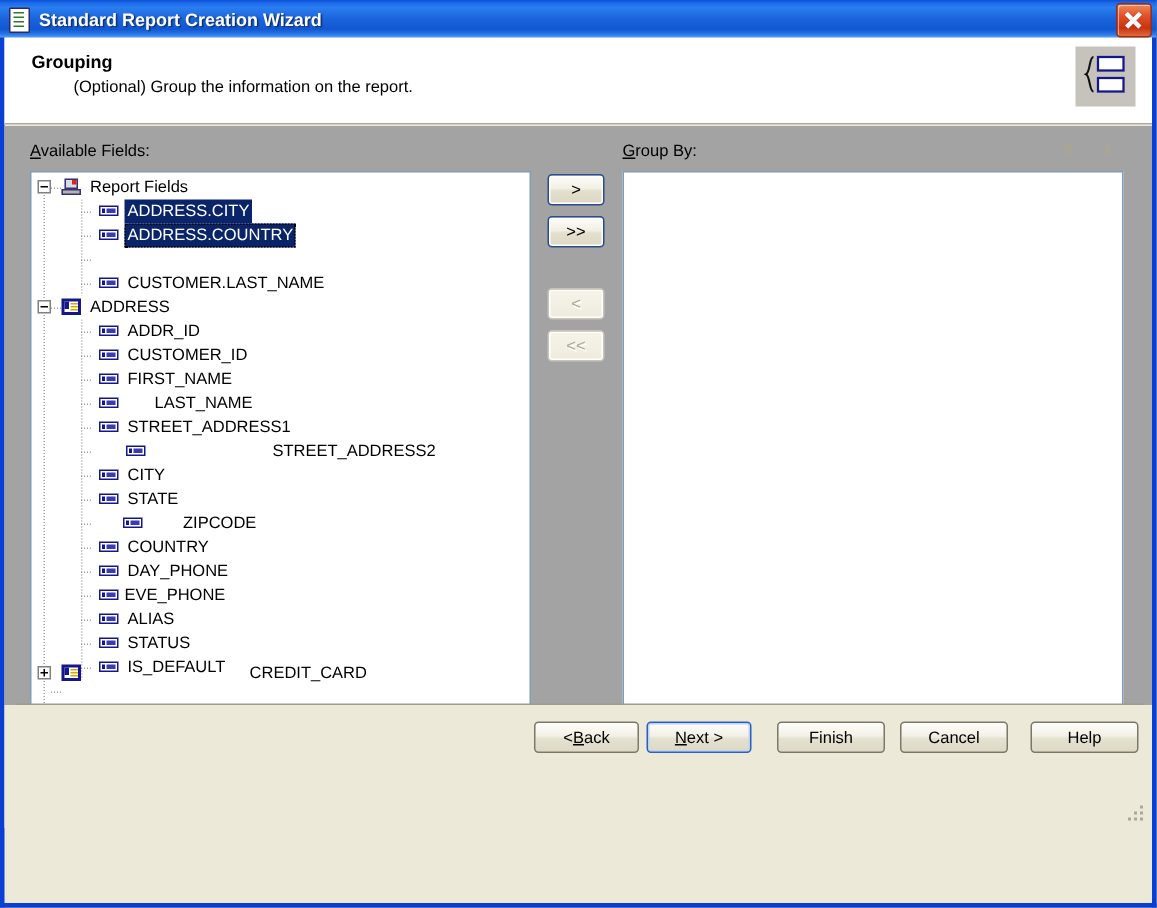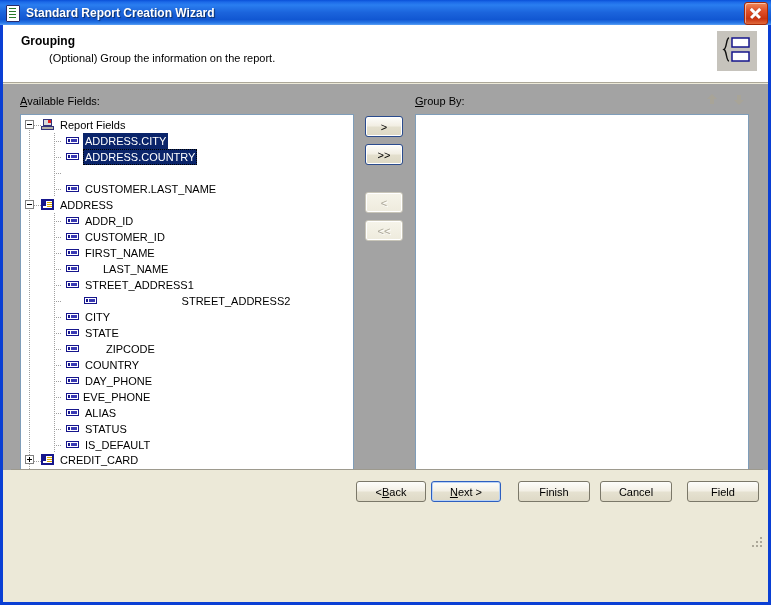--- a/index.html
+++ b/index.html
@@ -299,21 +299,21 @@
             <span class="b"></span>
           </span><span class="lbl" style="margin-left: 62px;">CITY</span></div>
         <div class="dline-v" style="left: 33px; top: 210px; height: 16px;"></div>
         <div class="dline-h" style="left: 33px; top: 218px; width: 8px;"></div>
         <div class="row" style="position: absolute; left: 0px; top: 210px; width: 100%;"><span class="ic ic-field" style="left: 45px; top: 4px;">
             <span class="a"></span>
             <span class="b"></span>
           </span><span class="lbl" style="margin-left: 62px;">STATE</span></div>
         <div class="dline-v" style="left: 33px; top: 226px; height: 16px;"></div>
         <div class="dline-h" style="left: 33px; top: 234px; width: 8px;"></div>
-        <div class="row" style="position: absolute; left: 0px; top: 226px; width: 100%; padding-left: 21px;"><span class="ic ic-field" style="left: 45px; top: 4px;">
+        <div class="row" style="position: absolute; left: 16px; top: 226px; width: 100%; padding-left: 21px;"><span class="ic ic-field" style="left: 45px; top: 4px;">
             <span class="a"></span>
             <span class="b"></span>
           </span><span class="lbl" style="margin-left: 62px;">ZIPCODE</span></div>
         <div class="dline-v" style="left: 33px; top: 242px; height: 16px;"></div>
         <div class="dline-h" style="left: 33px; top: 250px; width: 8px;"></div>
         <div class="row" style="position: absolute; left: 0px; top: 242px; width: 100%;"><span class="ic ic-field" style="left: 45px; top: 4px;">
             <span class="a"></span>
             <span class="b"></span>
           </span><span class="lbl" style="margin-left: 62px;">COUNTRY</span></div>
         <div class="dline-v" style="left: 33px; top: 258px; height: 16px;"></div>
@@ -340,21 +340,21 @@
             <span class="a"></span>
             <span class="b"></span>
           </span><span class="lbl" style="margin-left: 62px;">STATUS</span></div>
         <div class="dline-v" style="left: 33px; top: 322px; height: 16px;"></div>
         <div class="dline-h" style="left: 33px; top: 330px; width: 8px;"></div>
         <div class="row" style="position: absolute; left: 0px; top: 322px; width: 100%;"><span class="ic ic-field" style="left: 45px; top: 4px;">
             <span class="a"></span>
             <span class="b"></span>
           </span><span class="lbl" style="margin-left: 62px;">IS_DEFAULT</span></div>
         <div class="dline-h" style="left: 13px; top: 346px; width: 7px;"></div>
-        <div class="row" style="position: absolute; left: 0px; top: 337px; width: 100%;"><span class="expander plus" style="left: 4px;"></span><span class="ic ic-table" style="left: 20px; top: 2px;">
+        <div class="row" style="position: absolute; left: 0px; top: 326px; width: 100%; text-align: center;"><span class="expander plus" style="left: 4px;"></span><span class="ic ic-table" style="left: 20px; top: 2px;">
             <span class="tl"></span>
             <span class="tr1"></span>
           </span><span class="lbl" style="margin-left: 37px;">CREDIT_CARD</span></div>
         <div class="dline-h" style="left: 13px; top: 362px; width: 7px;"></div>
         <div class="row" style="position: absolute; left: 0px; top: 354px; width: 100%;"><span class="expander plus" style="left: 4px;"></span><span class="ic ic-table" style="left: 20px; top: 2px;">
             <span class="tl"></span>
             <span class="tr1"></span>
           </span><span class="lbl" style="margin-left: 37px;">CUSTOMER</span></div>
         <div class="dline-h" style="left: 13px; top: 378px; width: 7px;"></div>
         <div class="row" style="position: absolute; left: 0px; top: 370px; width: 100%;"><span class="expander plus" style="left: 4px;"></span><span class="ic ic-table" style="left: 20px; top: 2px;">
@@ -397,21 +397,21 @@
   </div>
 
   <div id="sep-line"></div>
 
   <div id="footer">
     <div id="nav-buttons">
         <div class="sq-btn" style="left: 353px; width: 70px; top: 11px;">&lt; <span class="ul">B</span>ack</div>
         <div class="sq-btn default" style="left: 428px; width: 70px; top: 11px;"><span class="ul">N</span>ext &gt;</div>
         <div class="sq-btn" style="left: 515px; width: 72px; top: 11px;">Finish</div>
         <div class="sq-btn" style="left: 597px; width: 72px; top: 11px;">Cancel</div>
-        <div class="sq-btn" style="left: 684px; width: 72px; top: 11px;">Field</div>
+        <div class="sq-btn" style="left: 684px; width: 72px; top: 11px;">Help</div>
       </div>
     <div id="grip">
       <i style="left:8px;top:8px;"></i>
         <i style="left:4px;top:8px;"></i>
         <i style="left:8px;top:4px;"></i>
         <i style="left:0px;top:8px;"></i>
         <i style="left:8px;top:0px;"></i>
         <i style="left:4px;top:4px;"></i>
     </div>
   </div>

